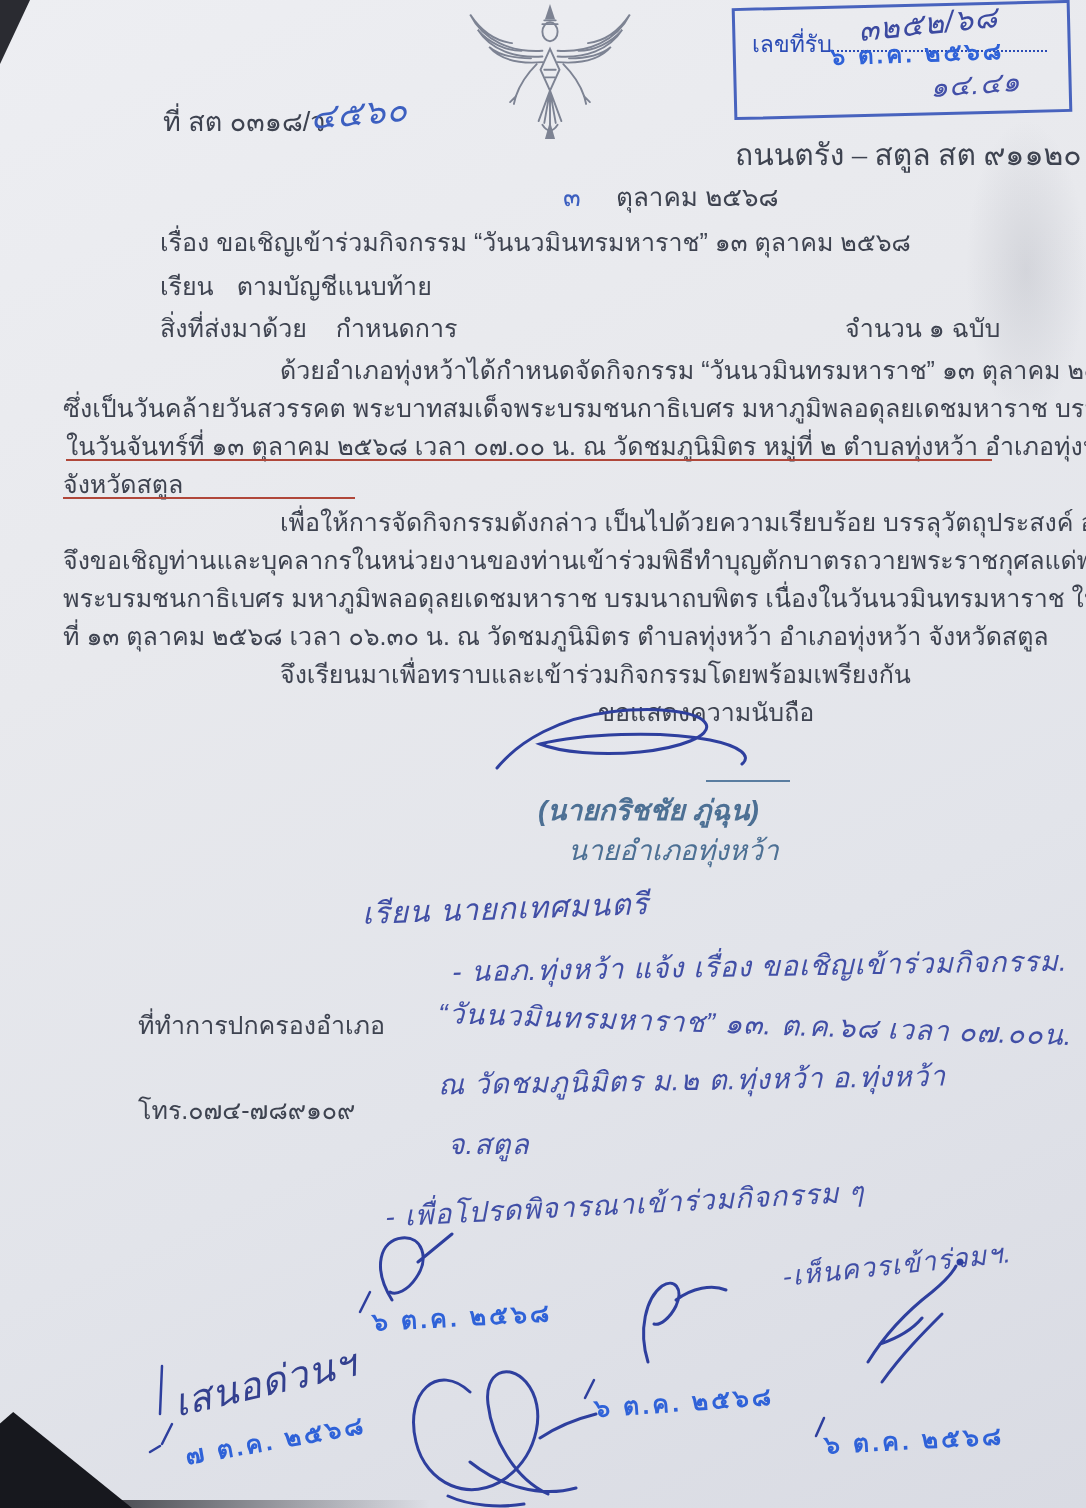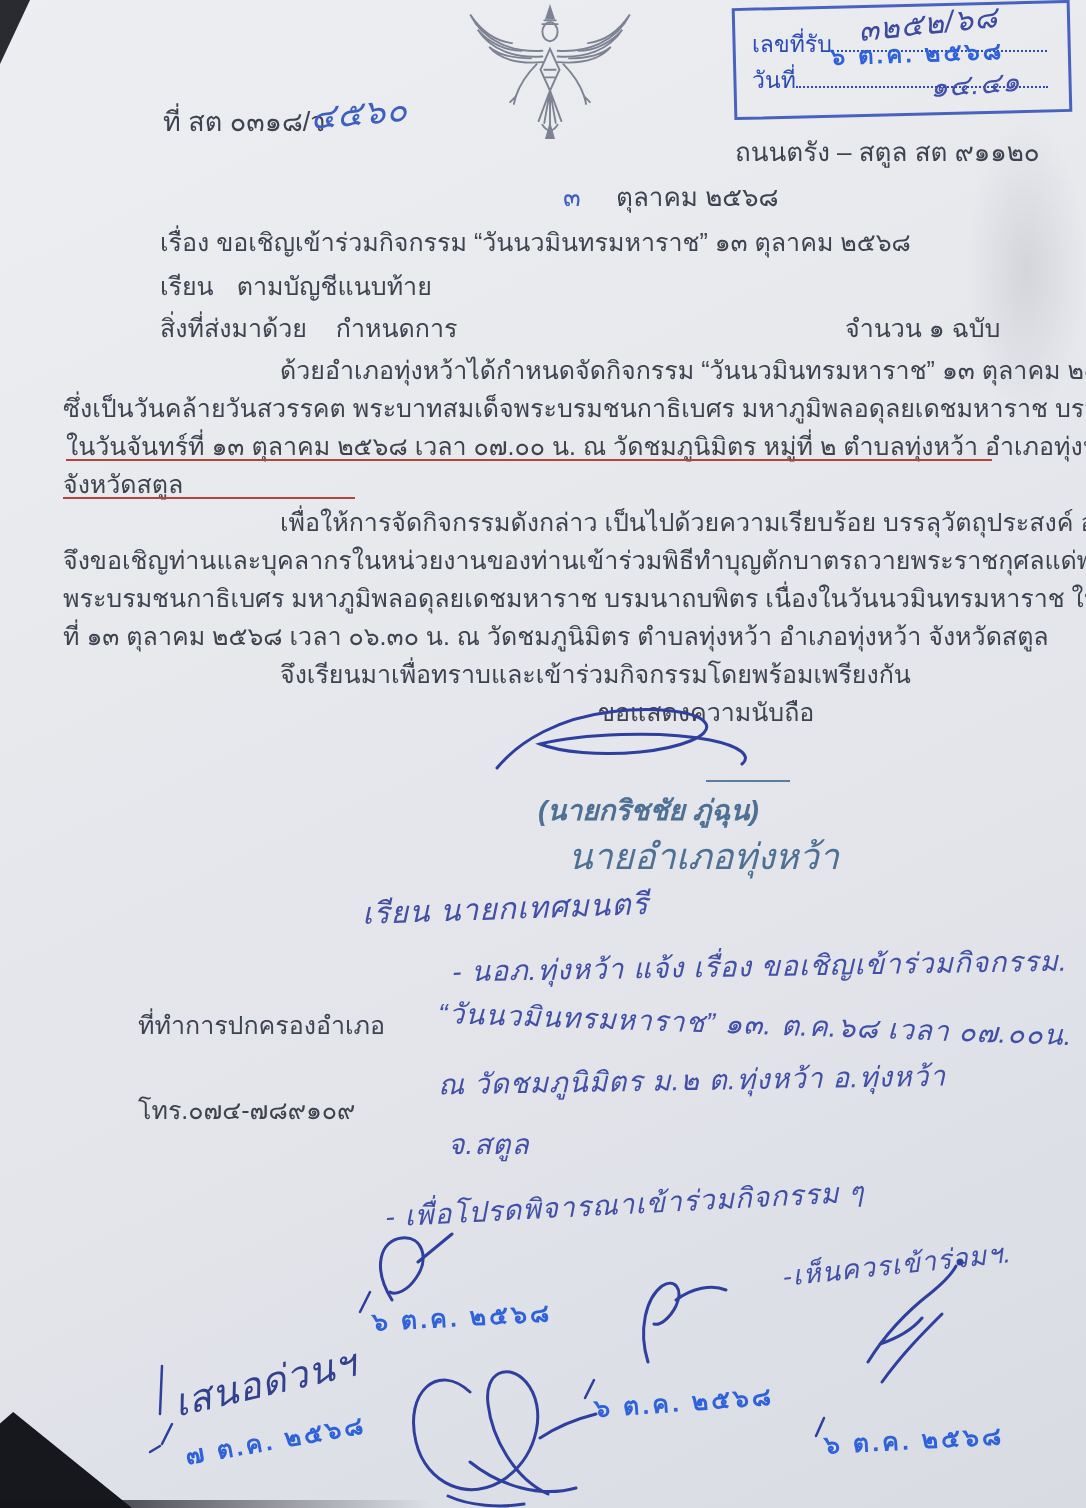--- a/index.html
+++ b/index.html
@@ -47,26 +47,23 @@
     <path d="M92,128 C97,136 103,136 108,128"></path>
     <path d="M100,128 L96,142 L104,142 Z" fill="#7d8393"></path>
   </svg>
 
   <div class="abs" style="left:733px;top:4px;width:332px;height:106px;border:3px solid rgba(43,75,181,0.85);transform:rotate(-1.4deg);"></div>
   <div class="abs stampblue" style="left:752px;top:26px;width:300px;font-size:23px;">
     <span>เลขที่รับ</span><span class="dotted" style="width:215px;"></span>
   </div>
   <div class="abs hand" style="left:858px;top:0px;font-size:30px;transform:rotate(-6deg);color:#3c4aa0;">๓๒๕๒/๖๘</div>
   <div class="abs" style="left:830px;top:34px;font-size:24px;color:#2f62d8;font-weight:bold;letter-spacing:3px;transform:rotate(-2deg);">๖ ต.ค. ๒๕๖๘</div>
-  <div class="abs stampblue" style="left:752px;top:62px;width:300px;font-size:23px;">
-    <span>วันที่</span><span class="dotted" style="width:252px;"></span>
-  </div>
   <div class="abs hand" style="left:930px;top:62px;font-size:28px;transform:rotate(-4deg);color:#4350a8;">๑๔.๔๑</div>
 
-  <div class="abs print" style="left:735px;top:131px;font-size:26px;">ถนนตรัง – สตูล สต ๙๑๑๒๐</div>
+  <div class="abs print" style="left:735px;top:131px;font-size:30px;font-family:Liberation Serif, serif;">ถนนตรัง – สตูล สต ๙๑๑๒๐</div>
   <div class="abs print" style="left:163px;top:100px;font-size:27px;">ที่ สต ๐๓๑๘/ว</div>
   <div class="abs hand" style="left:310px;top:86px;font-size:34px;transform:rotate(-5deg);color:#3c5fc0;">๔๕๖๐</div>
   <div class="abs" style="left:563px;top:176px;font-size:26px;">
     <span style="color:#3c5fc0;">๓</span>
     <span style="margin-left:28px;color:#3e4350;">ตุลาคม ๒๕๖๘</span>
   </div>
 
   <div class="abs print" style="left:160px;top:222px;">
     <span>เรื่อง</span>
     <span style="margin-left:0;">ขอเชิญเข้าร่วมกิจกรรม “วันนวมินทรมหาราช” ๑๓ ตุลาคม ๒๕๖๘</span>
@@ -91,21 +88,21 @@
   <div class="abs print" style="left:280px;top:502px;">เพื่อให้การจัดกิจกรรมดังกล่าว เป็นไปด้วยความเรียบร้อย บรรลุวัตถุประสงค์ อำเภอทุ่งหว้า</div>
   <div class="abs print" style="left:63px;top:540px;">จึงขอเชิญท่านและบุคลากรในหน่วยงานของท่านเข้าร่วมพิธีทำบุญตักบาตรถวายพระราชกุศลแด่พระบาทสมเด็จ</div>
   <div class="abs print" style="left:63px;top:578px;">พระบรมชนกาธิเบศร มหาภูมิพลอดุลยเดชมหาราช บรมนาถบพิตร เนื่องในวันนวมินทรมหาราช ในวันจันทร์</div>
   <div class="abs print" style="left:63px;top:616px;">ที่ ๑๓ ตุลาคม ๒๕๖๘ เวลา ๐๖.๓๐ น. ณ วัดชมภูนิมิตร ตำบลทุ่งหว้า อำเภอทุ่งหว้า จังหวัดสตูล</div>
 
   <div class="abs print" style="left:280px;top:654px;">จึงเรียนมาเพื่อทราบและเข้าร่วมกิจกรรมโดยพร้อมเพรียงกัน</div>
 
   <div class="abs print" style="left:598px;top:692px;">ขอแสดงความนับถือ</div>
   <div class="abs steel" style="left:538px;top:788px;font-size:28px;font-weight:bold;">(นายกริชชัย  ภู่ฉุน)</div>
   <div class="abs" style="left:706px;top:780px;width:84px;height:2px;background:#5a7da0;"></div>
-  <div class="abs steel" style="left:568px;top:828px;font-size:36px;">นายอำเภอทุ่งหว้า</div>
+  <div class="abs steel" style="left:568px;top:828px;font-size:28px;">นายอำเภอทุ่งหว้า</div>
 
   <div class="abs print" style="left:138px;top:1005px;">ที่ทำการปกครองอำเภอ</div>
   <div class="abs print" style="left:138px;top:1090px;">โทร.๐๗๔-๗๘๙๑๐๙</div>
 
   <div class="abs hand" style="left:362px;top:885px;font-size:30px;transform:rotate(-2deg);">เรียน  นายกเทศมนตรี</div>
   <div class="abs hand" style="left:452px;top:944px;font-size:28px;transform:rotate(-1deg);">- นอภ.ทุ่งหว้า  แจ้ง  เรื่อง  ขอเชิญเข้าร่วมกิจกรรม.</div>
   <div class="abs hand" style="left:438px;top:1002px;font-size:28px;transform:rotate(2deg);">“วันนวมินทรมหาราช”  ๑๓. ต.ค.๖๘   เวลา ๐๗.๐๐น.</div>
   <div class="abs hand" style="left:438px;top:1058px;font-size:28px;transform:rotate(-1deg);">ณ วัดชมภูนิมิตร  ม.๒  ต.ทุ่งหว้า  อ.ทุ่งหว้า</div>
   <div class="abs hand" style="left:448px;top:1122px;font-size:28px;">จ.สตูล</div>
   <div class="abs hand" style="left:385px;top:1182px;font-size:28px;transform:rotate(-3deg);">- เพื่อโปรดพิจารณาเข้าร่วมกิจกรรม ๆ</div>

